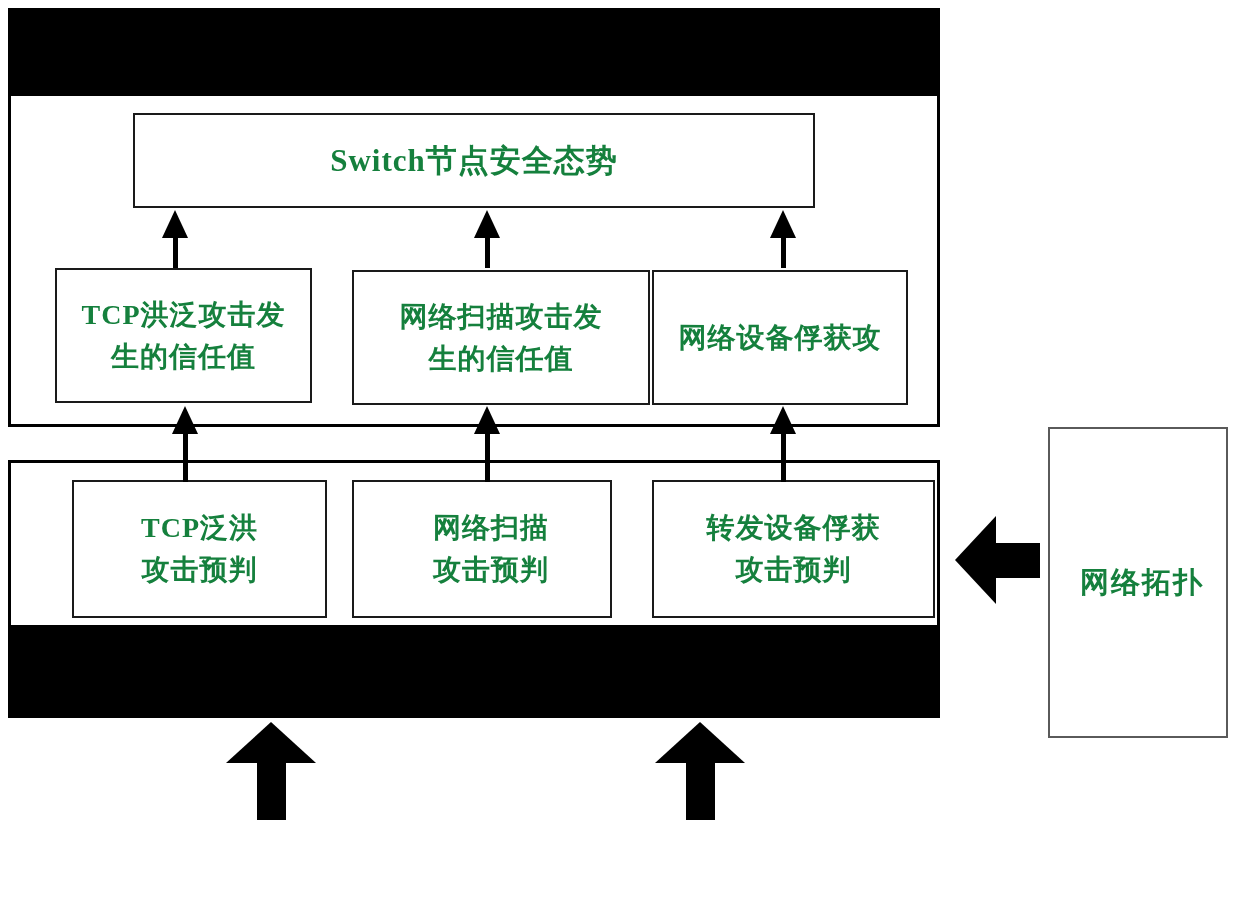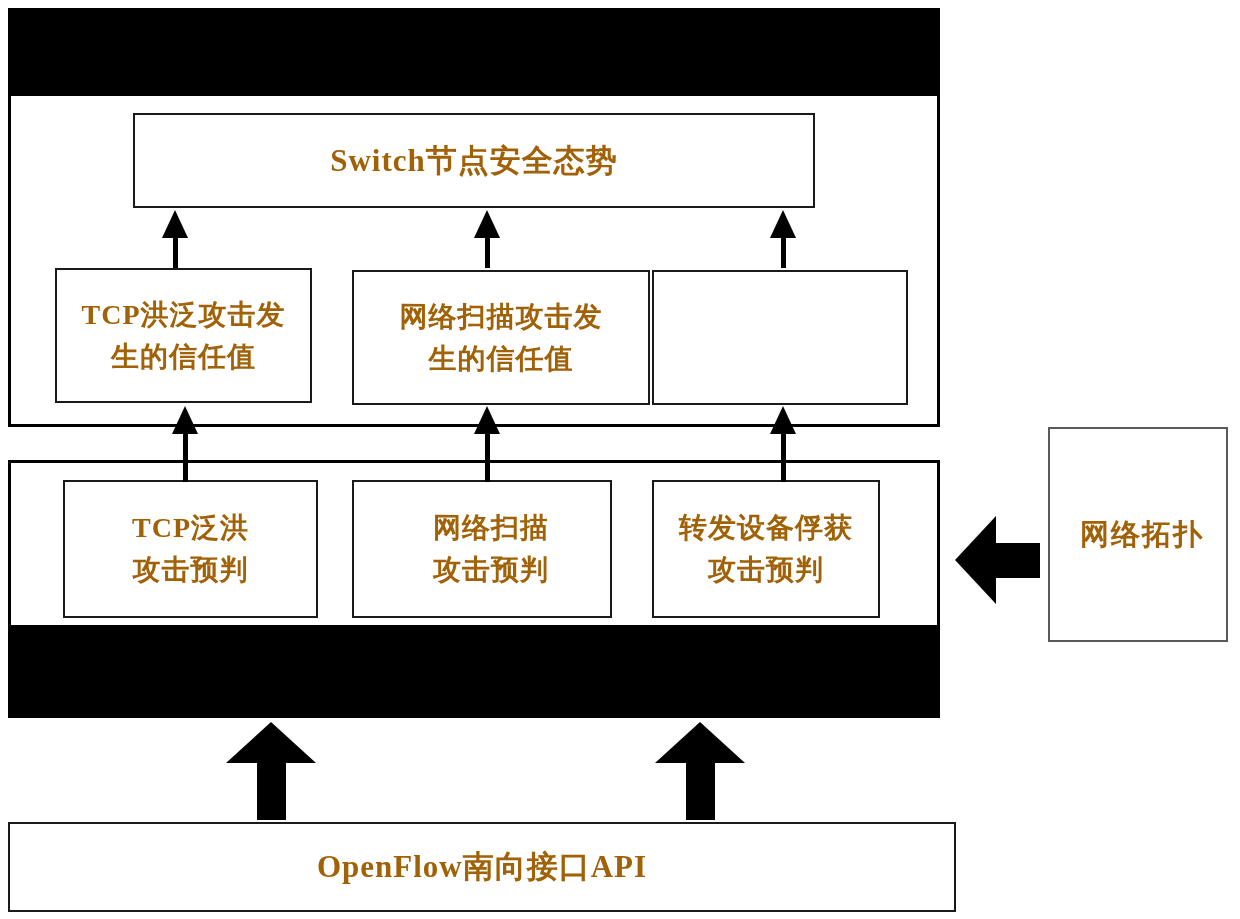--- a/index.html
+++ b/index.html
@@ -1,18 +1,18 @@
 <!DOCTYPE html>
 <html><head>
 <meta charset="utf-8">
 <style>
   html,body{margin:0;padding:0;background:#ffffff;}
   .canvas{
     position:relative;width:1240px;height:919px;background:#ffffff;
-    font-family:"Liberation Serif","DejaVu Serif",serif;color:#a16207;
+    font-family:"Liberation Serif","DejaVu Serif",serif;color:#15803d;
     overflow:hidden;
   }
   .abs{position:absolute;box-sizing:border-box;}
   
   .module{border:3px solid #000;background:#ffffff;}
   .blackbar{background:#000000;overflow:hidden;}
   
   .wbox{
     border:2px solid #1a1a1a;background:#ffffff;
     display:flex;flex-direction:column;align-items:center;justify-content:center;
@@ -82,20 +82,21 @@
 
   <div class="abs wbox trust-box" style="left:55px;top:268px;width:257px;height:135px;">
     <span class="ln">TCP洪泛攻击发</span>
     <span class="ln">生的信任值</span>
   </div>
   <div class="abs wbox trust-box" style="left:352px;top:270px;width:298px;height:135px;">
     <span class="ln">网络扫描攻击发</span>
     <span class="ln">生的信任值</span>
   </div>
   <div class="abs wbox trust-box" style="left:652px;top:270px;width:256px;height:135px;">
+    <span class="ln">网络设备俘获攻</span>
   </div>
 
   <div class="abs arrow-up" style="left:172px;top:406px;width:26px;height:76px;">
     <div class="head"></div>
     <div class="stem"></div>
   </div>
   <div class="abs arrow-up" style="left:474px;top:406px;width:26px;height:76px;">
     <div class="head"></div>
     <div class="stem"></div>
   </div>
@@ -103,48 +104,45 @@
     <div class="head"></div>
     <div class="stem"></div>
   </div>
 
   <div class="abs module" style="left:8px;top:460px;width:932px;height:258px;">
     <div class="abs blackbar" style="left:0;bottom:0;width:926px;height:90px;">
       <span></span>
     </div>
   </div>
 
-  <div class="abs wbox pred-box" style="left:63px;top:480px;width:255px;height:138px;">
+  <div class="abs wbox pred-box" style="left:72px;top:480px;width:255px;height:138px;">
     <span class="ln">TCP泛洪</span>
     <span class="ln">攻击预判</span>
   </div>
   <div class="abs wbox pred-box" style="left:352px;top:480px;width:260px;height:138px;padding-left:18px;">
     <span class="ln">网络扫描</span>
     <span class="ln">攻击预判</span>
   </div>
-  <div class="abs wbox pred-box" style="left:652px;top:480px;width:228px;height:138px;">
+  <div class="abs wbox pred-box" style="left:652px;top:480px;width:283px;height:138px;">
     <span class="ln">转发设备俘获</span>
     <span class="ln">攻击预判</span>
   </div>
 
   <div class="abs big-left" style="left:955px;top:516px;width:85px;height:88px;">
     <div class="head"></div>
     <div class="stem"></div>
   </div>
 
-  <div class="abs wbox topo-box" style="left:1048px;top:427px;width:180px;height:215px;padding-left:8px;">
+  <div class="abs wbox topo-box" style="left:1048px;top:427px;width:180px;height:311px;padding-left:8px;">
     <span class="ln">网络拓扑</span>
   </div>
 
   <div class="abs big-up" style="left:226px;top:722px;width:90px;height:98px;">
     <div class="head"></div>
     <div class="stem"></div>
   </div>
   <div class="abs big-up" style="left:655px;top:722px;width:90px;height:98px;">
     <div class="head"></div>
     <div class="stem"></div>
   </div>
 
-  <div class="abs wbox api-box" style="left:8px;top:822px;width:948px;height:90px;">
-    <span class="ln">OpenFlow南向接口API</span>
-  </div>
 
 </div>
 
 </body></html>

